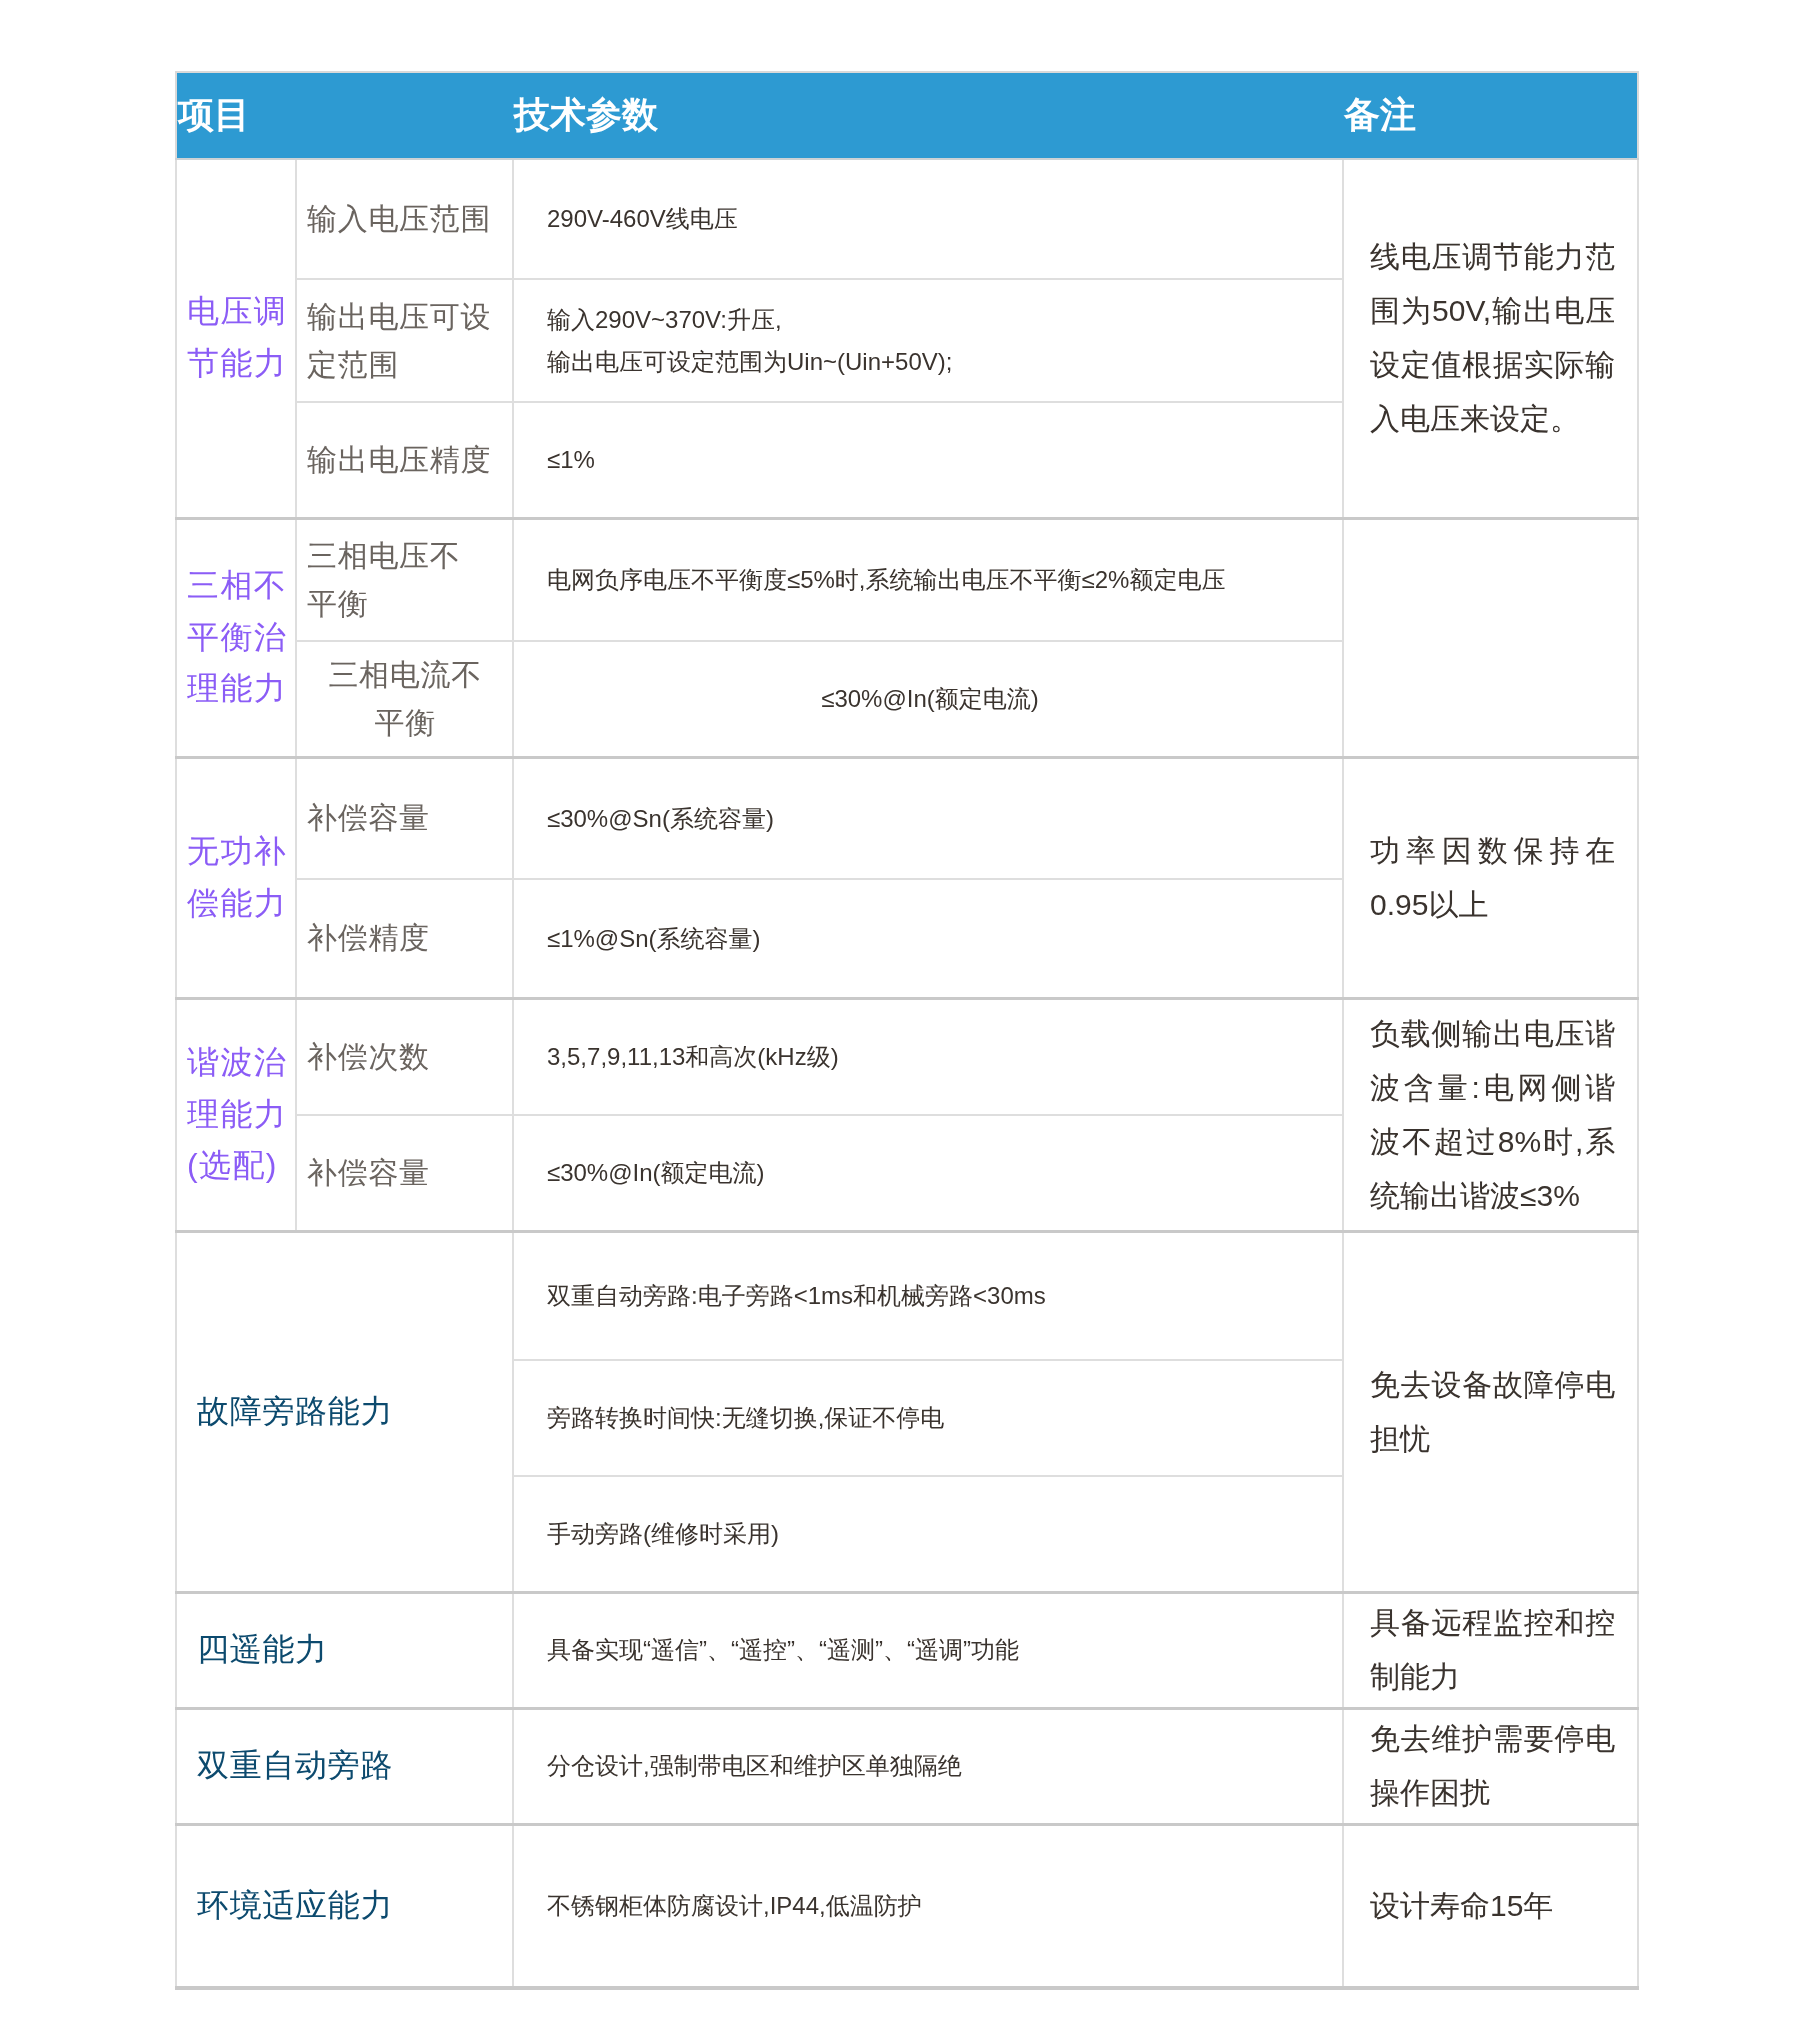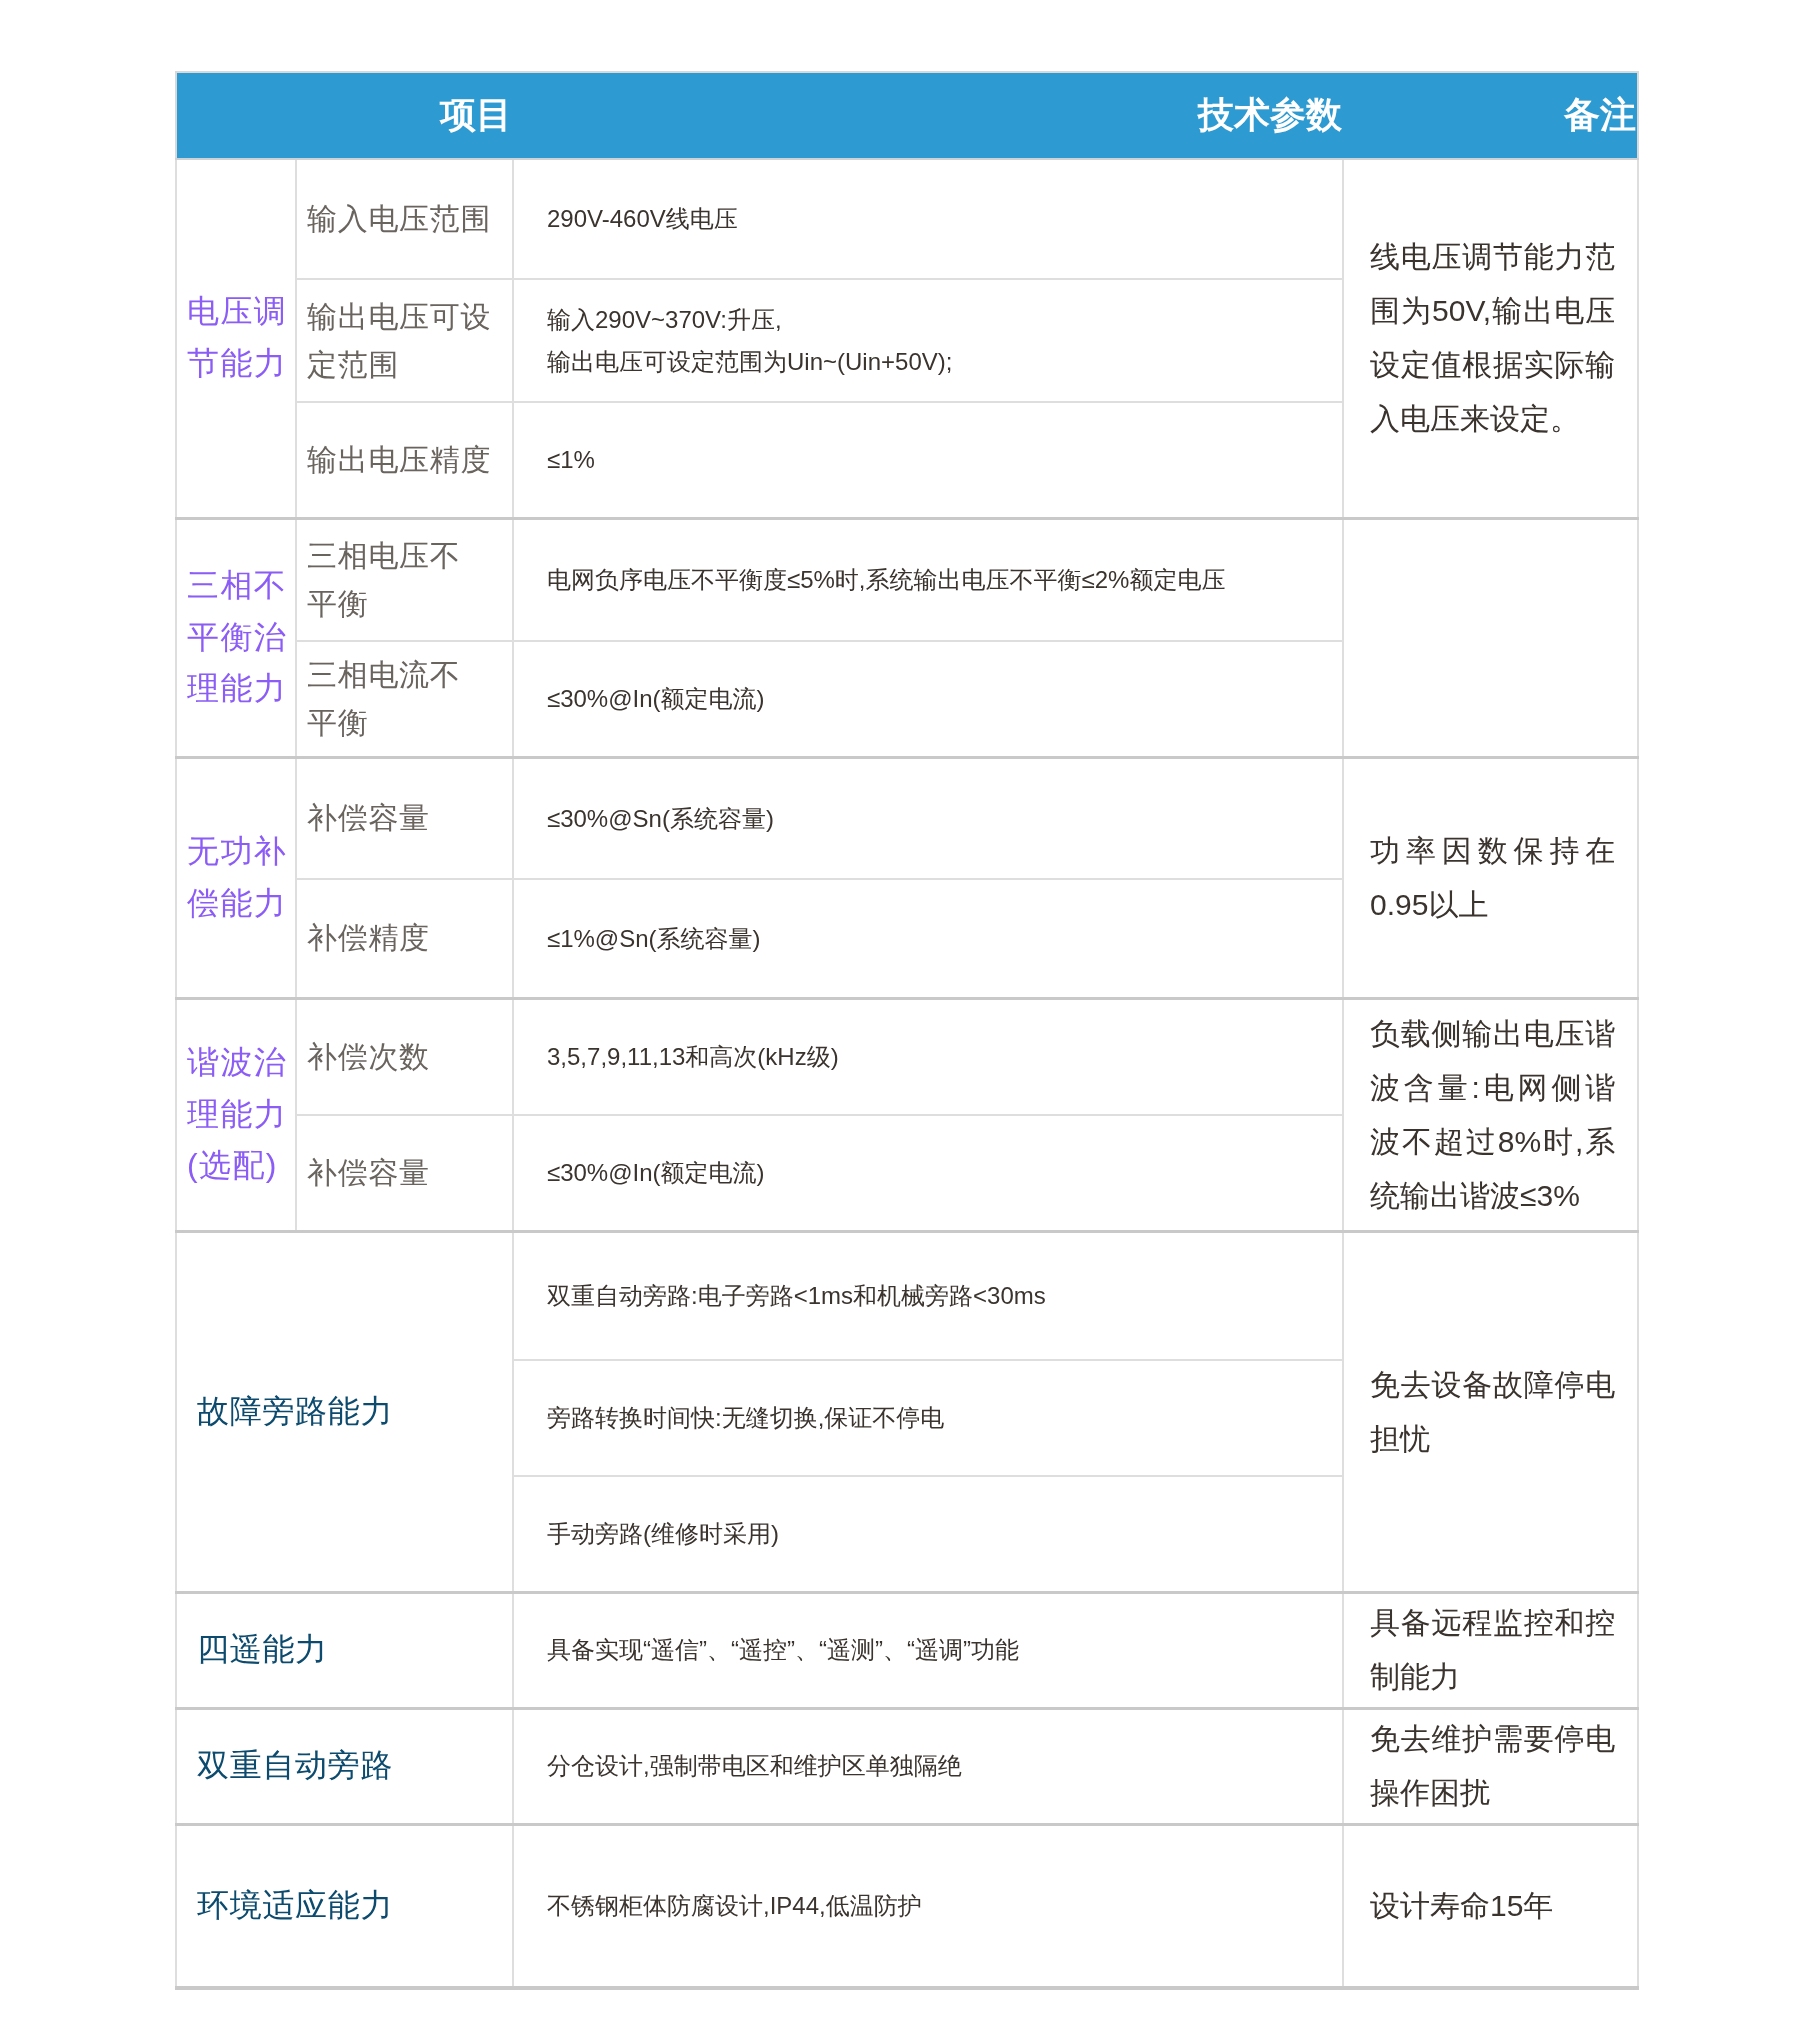--- a/index.html
+++ b/index.html
@@ -5,21 +5,21 @@
   html,body{margin:0;padding:0;background:#ffffff;}
   body{width:1817px;height:2025px;font-family:"Liberation Sans",sans-serif;}
   .sheet{position:relative;width:1817px;height:2025px;background:#ffffff;overflow:hidden;}
   table.spec{
     position:absolute;left:175px;top:71px;width:1463px;
     border-collapse:collapse;table-layout:fixed;
     border:2.2px solid #d9d9d9;border-bottom:4.3px solid #c9c9c9;
   }
   thead th{
     background:#2d9ad2;color:#ffffff;font-size:36px;font-weight:bold;
-    border:0;border-bottom:2.9px solid #ccd2d5;text-align:right;
+    border:0;border-bottom:2.9px solid #ccd2d5;text-align:left;
   }
   tr.hdr{height:87px;}
   td{border:2.2px solid #dedede;vertical-align:middle;background:#ffffff;}
   tr.sec td{border-top:3.6px solid #c9c9c9;}
   td.item1{
     color:#8b5cf6;font-size:32px;line-height:1.62;padding-left:10px;
     white-space:pre-line;letter-spacing:1.4px;
   }
   td.itemwide{
     color:#0c4a6e;font-size:32px;line-height:1.6;padding-left:20px;
@@ -32,21 +32,21 @@
   td.param{
     color:#3a332e;font-size:24px;line-height:1.72;
     padding:0 29px 0 33px;white-space:pre-line;
   }
   td.remark{
     color:#3a332e;font-size:30px;line-height:1.8;
     padding:0 21.7px 0 26px;text-align:justify;text-justify:inter-character;
   }
   
   tr.r1{height:120px;} tr.r2{height:123px;} tr.r3{height:116px;}
-  tr.r4{height:123px;} tr.r5{height:116px;}
+  tr.r4{height:123px;} tr.r5{height:116px;text-align:center;}
   tr.r6{height:122px;} tr.r7{height:119px;}
   tr.r8{height:117px;} tr.r9{height:116px;}
   tr.r10{height:129px;} tr.r11{height:116px;} tr.r12{height:116px;}
   tr.r13{height:116px;} tr.r14{height:116px;} tr.r15{height:164px;}
 </style>
 </head>
 <body>
 
 <div class="sheet">
   <table class="spec">

